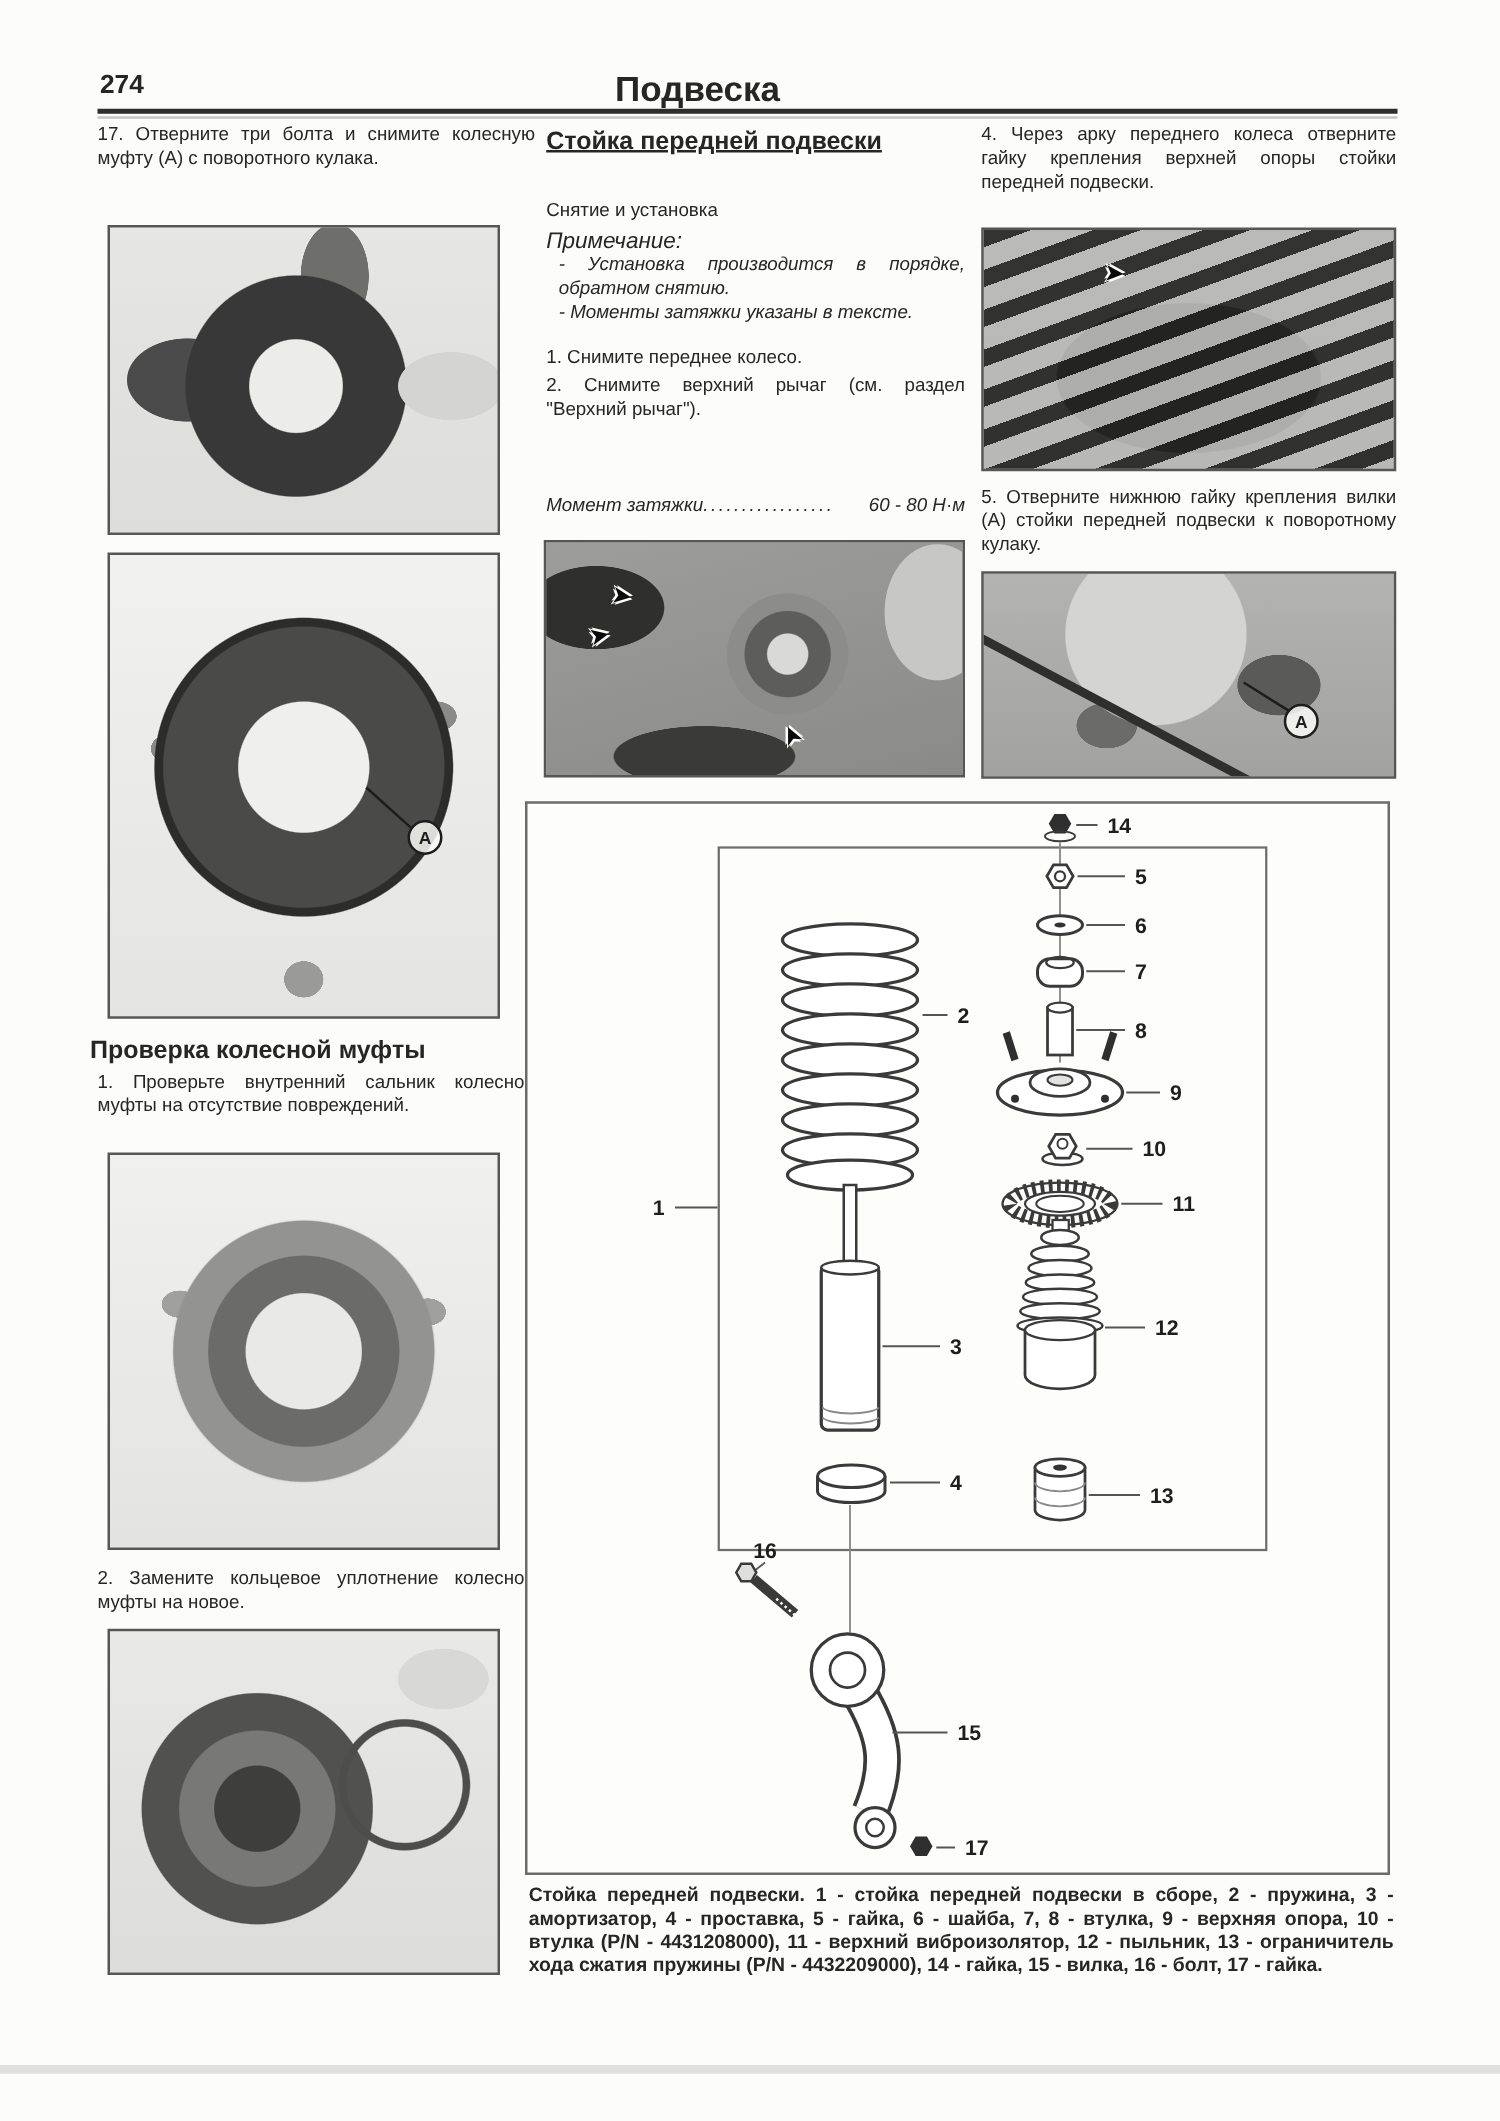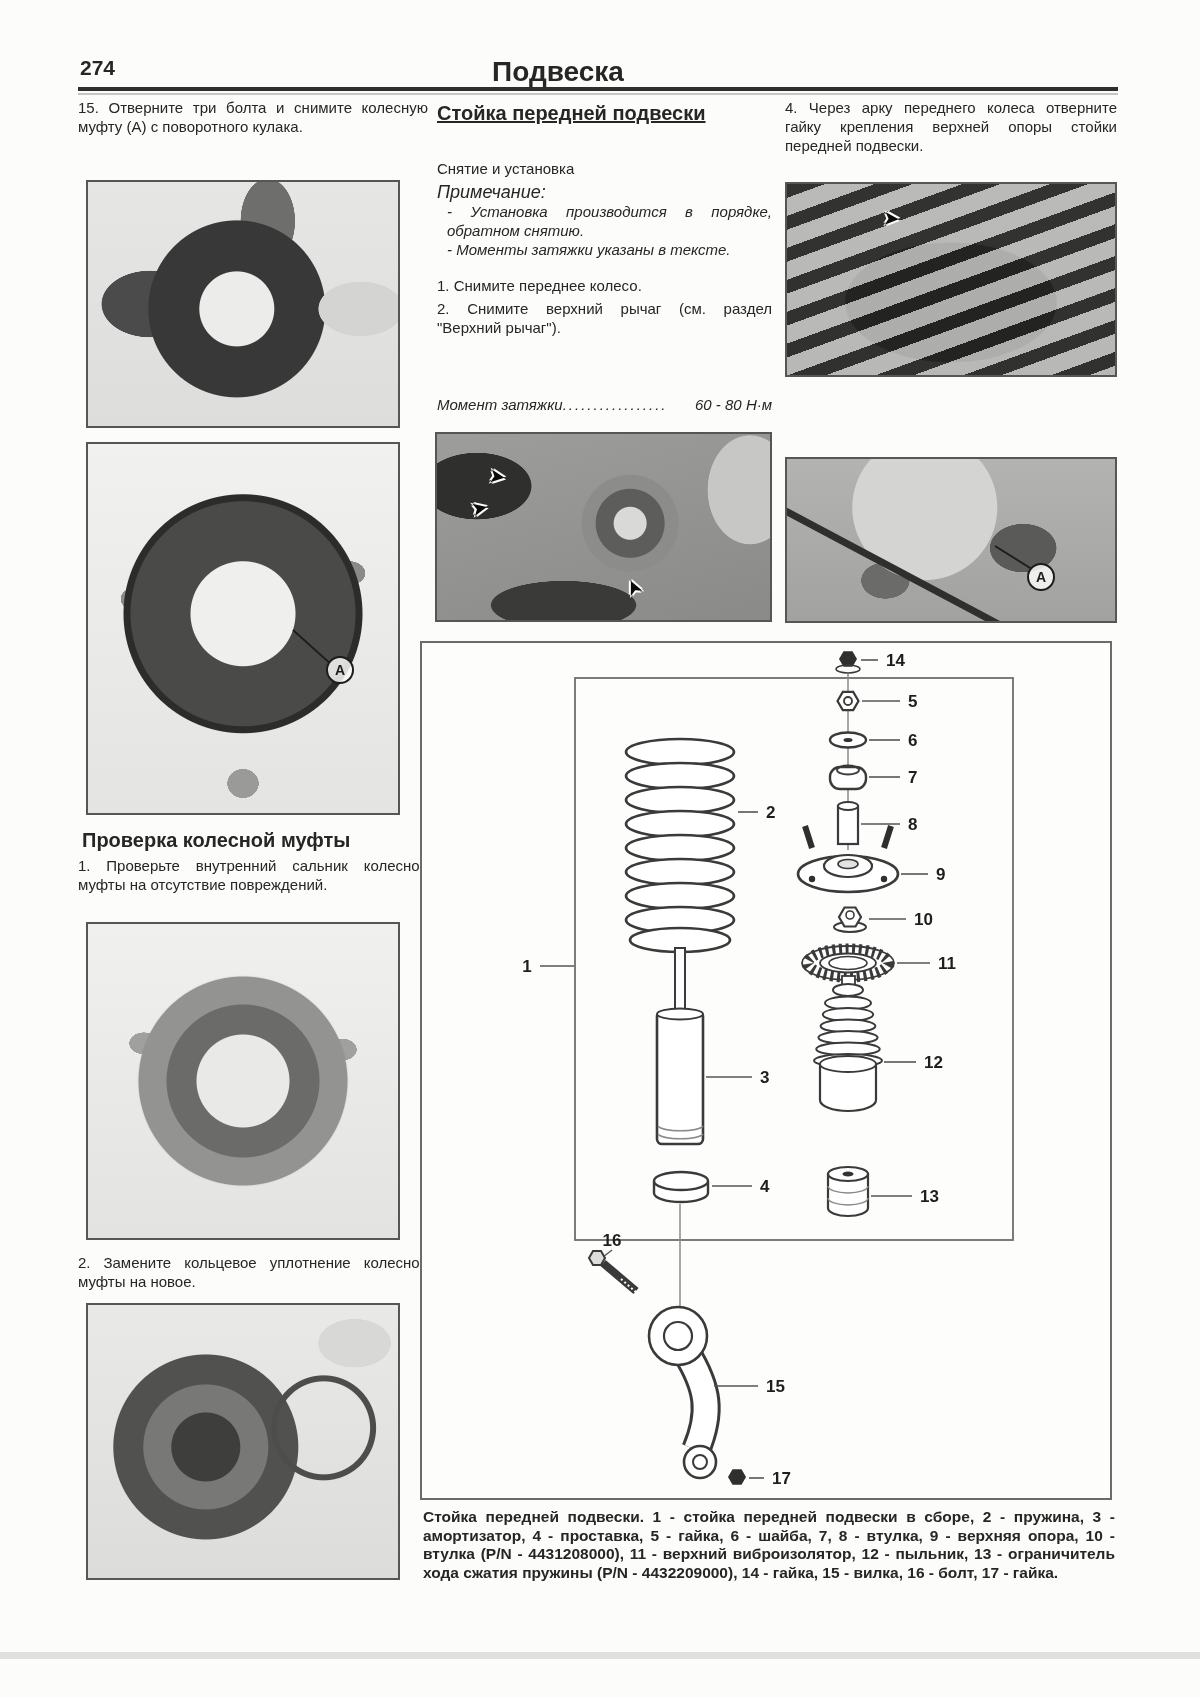--- a/index.html
+++ b/index.html
@@ -70,30 +70,30 @@
 </head>
 <body>
 
 <div class="page">
 
   <div class="abs pageno" style="left:80px;top:56px;">274</div>
   <div class="abs headtitle" style="left:78px;top:56px;width:960px;">Подвеска</div>
   <div class="abs rule-dark" style="left:78px;top:87px;width:1040px;"></div>
   <div class="abs rule-lite" style="left:78px;top:93px;width:1040px;"></div>
 
-  <div class="abs jtxt" style="left:78px;top:98px;width:350px;">15. Отверните три болта и снимите колесную муфту (А) с поворотного кулака.</div>
+  <div class="abs jtxt" style="left:78px;top:98px;width:350px;">17. Отверните три болта и снимите колесную муфту (А) с поворотного кулака.</div>
 
   <div class="photo p1" style="left:86px;top:180px;width:310px;height:244px;"></div>
 
   <div class="photo p2" style="left:86px;top:442px;width:310px;height:369px;">
     <div class="ptr" style="left:205px;top:185px;width:48px;transform:rotate(42deg);"></div>
     <div class="marker-a" style="left:238px;top:212px;">А</div>
   </div>
 
-  <div class="abs h3" style="left:82px;top:829px;width:350px;">Проверка колесной муфты</div>
+  <div class="abs h3" style="left:72px;top:829px;width:350px;">Проверка колесной муфты</div>
   <div class="abs jtxt" style="left:78px;top:856px;width:350px;">1. Проверьте внутренний сальник колесной муфты на отсутствие повреждений.</div>
 
   <div class="photo p3" style="left:86px;top:922px;width:310px;height:314px;"></div>
 
   <div class="abs jtxt" style="left:78px;top:1253px;width:350px;">2. Замените кольцевое уплотнение колесной муфты на новое.</div>
 
   <div class="photo p4" style="left:86px;top:1303px;width:310px;height:273px;"></div>
 
   <div class="abs h1" style="left:437px;top:100px;width:335px;">Стойка передней подвески</div>
   <div class="abs h2" style="left:437px;top:158px;width:335px;">Снятие и установка</div>
@@ -113,20 +113,21 @@
     <span class="arrow" style="left:34px;top:62px;transform:rotate(-12deg);">➤</span>
     <span class="arrow" style="left:188px;top:142px;transform:rotate(-115deg);">➤</span>
   </div>
 
   <div class="abs jtxt" style="left:785px;top:98px;width:332px;">4. Через арку переднего колеса отверните гайку крепления верхней опоры стойки передней подвески.</div>
 
   <div class="photo pr1" style="left:785px;top:182px;width:328px;height:191px;">
     <span class="arrow" style="left:96px;top:22px;transform:rotate(4deg);">➤</span>
   </div>
 
+  <div class="abs jtxt" style="left:785px;top:388px;width:332px;">5. Отверните нижнюю гайку крепления вилки (А) стойки передней подвески к поворотному кулаку.</div>
 
   <div class="photo pr2" style="left:785px;top:457px;width:328px;height:162px;">
     <div class="bar" style="left:-6px;top:46px;width:270px;transform:rotate(28deg);"></div>
     <div class="ptr" style="left:208px;top:86px;width:42px;transform:rotate(32deg);"></div>
     <div class="marker-a" style="left:240px;top:104px;">А</div>
   </div>
 
   <div class="dbox" style="left:420px;top:641px;width:688px;height:855px;"></div>
 
   <svg class="abs" style="left:420px;top:641px;" width="692" height="859" viewBox="420 641 692 859">

